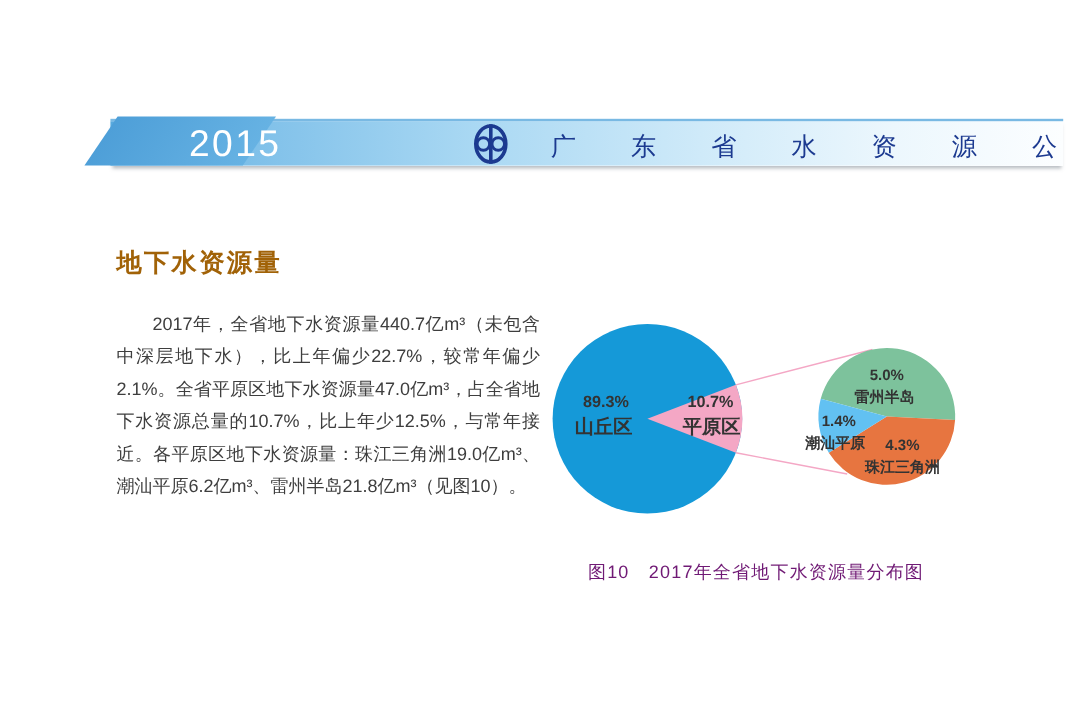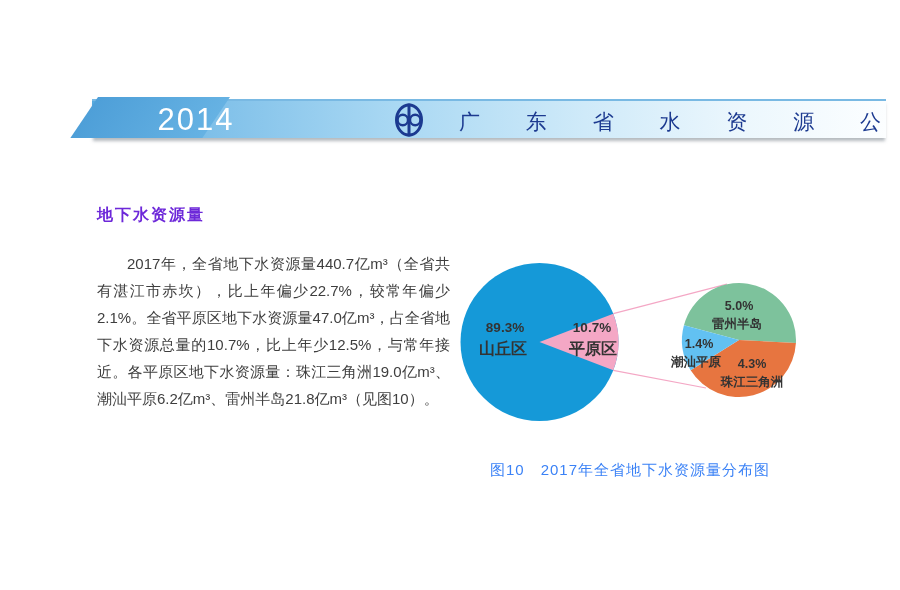--- a/index.html
+++ b/index.html
@@ -24,44 +24,44 @@
     color:#ffffff;font-size:31px;font-weight:400;letter-spacing:2px;
   }
   .logo-wrap{position:absolute;left:300px;top:2px;width:34px;height:34px;}
   .banner-title{
     position:absolute;left:367px;top:7px;white-space:nowrap;
     color:#1c3a90;font-size:21px;font-weight:500;letter-spacing:20px;
   }
   
   .content{position:absolute;left:97px;top:205px;width:713px;}
   .section-title{
-    margin:0 0 24px 0;color:#6d28d9;font-size:16px;font-weight:700;letter-spacing:2px;
+    margin:0 0 24px 0;color:#a16207;font-size:21px;font-weight:700;letter-spacing:2px;
   }
   .body-para{
     margin:0;color:#3e3e3e;font-size:15px;line-height:27px;
     text-align:justify;text-indent:2em;
   }
   .chart-figure{
     float:right;width:360px;height:264px;margin:0;
   }
   .chart-figure svg{display:block;}
   .figure-caption{
-    margin-top:4px;text-align:center;color:#3b82f6;font-size:15px;
+    margin-top:4px;text-align:center;color:#701a75;font-size:15px;
     font-weight:500;letter-spacing:1px;
   }
   .pie-label{fill:#333333;}
 </style>
 </head>
 <body>
 
 <div class="page">
 
   <div class="banner">
     <div class="year-badge"></div>
-    <div class="year-text">2014</div>
+    <div class="year-text">2015</div>
     <div class="logo-wrap">
       <svg width="34" height="34" viewBox="0 0 34 34">
         <ellipse cx="17" cy="17" rx="12.5" ry="15" fill="none" stroke="#1c3a90" stroke-width="3"></ellipse>
         <line x1="17" y1="0.5" x2="17" y2="33.5" stroke="#1c3a90" stroke-width="3"></line>
         <circle cx="10.8" cy="17" r="5.2" fill="none" stroke="#1c3a90" stroke-width="2.4"></circle>
         <circle cx="23.2" cy="17" r="5.2" fill="none" stroke="#1c3a90" stroke-width="2.4"></circle>
       </svg>
     </div>
     <div class="banner-title">广 东 省 水 资 源 公 报</div>
   </div>
@@ -90,16 +90,16 @@
         <text x="289" y="60" text-anchor="middle" font-size="12.5" font-weight="600" class="pie-label">5.0%</text>
         <text x="287" y="78" text-anchor="middle" font-size="12.5" font-weight="600" class="pie-label">雷州半岛</text>
         <text x="249" y="98" text-anchor="middle" font-size="12.5" font-weight="600" class="pie-label">1.4%</text>
         <text x="246" y="116" text-anchor="middle" font-size="12.5" font-weight="600" class="pie-label">潮汕平原</text>
         <text x="302" y="118" text-anchor="middle" font-size="12.5" font-weight="600" class="pie-label">4.3%</text>
         <text x="302" y="136" text-anchor="middle" font-size="12.5" font-weight="600" class="pie-label">珠江三角洲</text>
       </svg>
       <figcaption class="figure-caption">图10　2017年全省地下水资源量分布图</figcaption>
     </figure>
 
-    <p class="body-para">2017年，全省地下水资源量440.7亿m³（全省共有湛江市赤坎），比上年偏少22.7%，较常年偏少2.1%。全省平原区地下水资源量47.0亿m³，占全省地下水资源总量的10.7%，比上年少12.5%，与常年接近。各平原区地下水资源量：珠江三角洲19.0亿m³、潮汕平原6.2亿m³、雷州半岛21.8亿m³（见图10）。</p>
+    <p class="body-para">2017年，全省地下水资源量440.7亿m³（未包含中深层地下水），比上年偏少22.7%，较常年偏少2.1%。全省平原区地下水资源量47.0亿m³，占全省地下水资源总量的10.7%，比上年少12.5%，与常年接近。各平原区地下水资源量：珠江三角洲19.0亿m³、潮汕平原6.2亿m³、雷州半岛21.8亿m³（见图10）。</p>
   </div>
 
 </div>
 
 </body></html>

